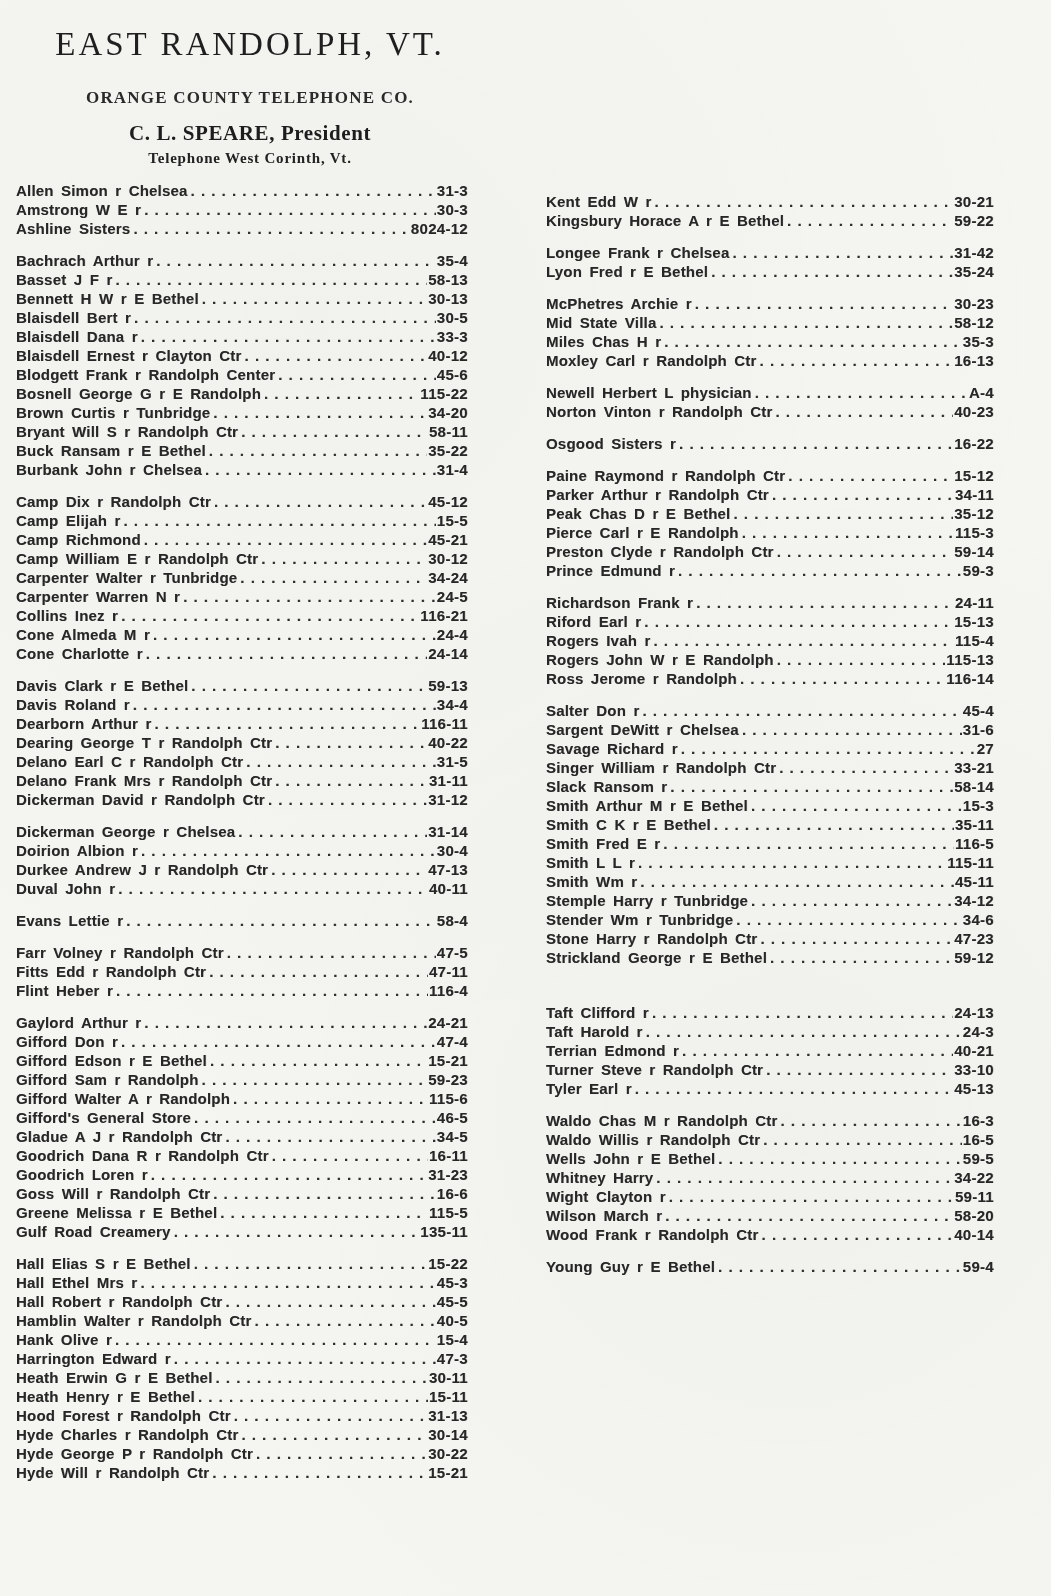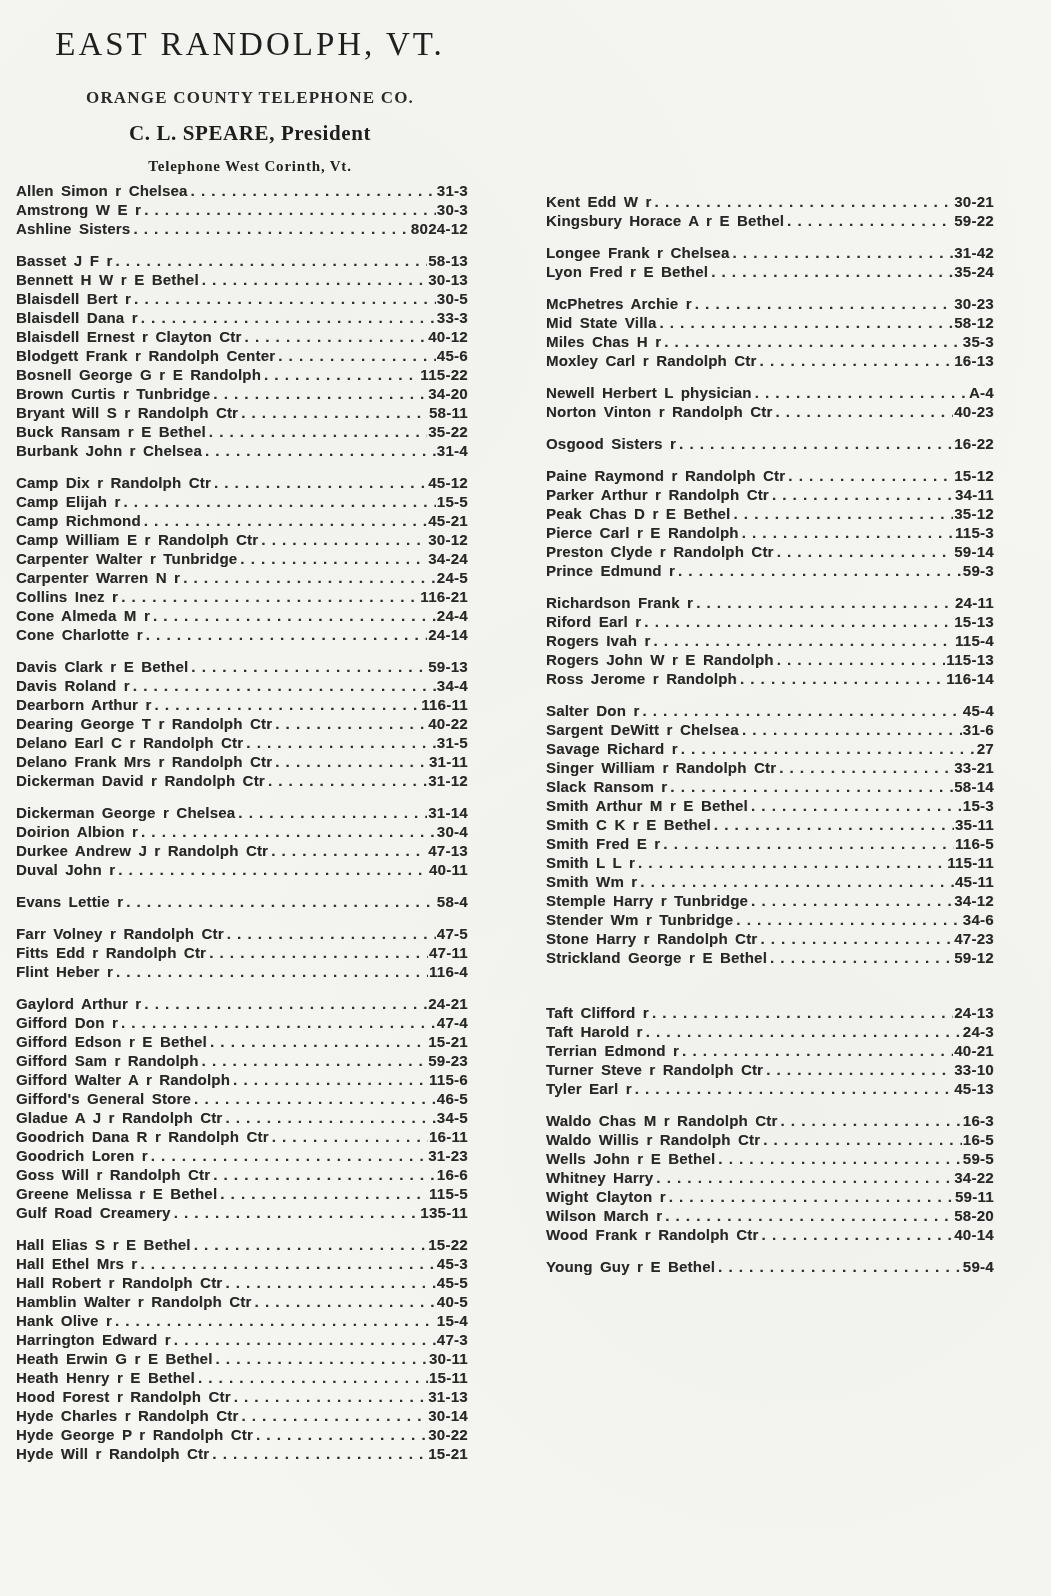--- a/index.html
+++ b/index.html
@@ -28,21 +28,21 @@
     font-size:17px; font-weight:700; letter-spacing:1.2px;
     color:#2a2a2a;
   }
   .president {
     margin-top:13px;
     font-family:"Liberation Serif", serif;
     font-size:21px; font-weight:700; letter-spacing:0.6px;
     color:#1d1d1d;
   }
   .exchange {
-    margin-top:12px;
+    margin-top:4px;
     font-family:"Liberation Serif", serif;
     font-size:15px; font-weight:700; letter-spacing:0.8px;
     color:#222;
   }
   
   .col { position:absolute; }
   .col-left  { left:16px;  top:181px; width:452px; }
   .col-right { left:546px; top:192px; width:448px; }
   .group { margin-bottom:13px; }
   .group.extra-space { margin-top:36px; }
@@ -86,20 +86,25 @@
           <span class="num">30-3</span>
         </div>
         <div class="entry">
           <span class="name">Ashline Sisters</span>
           <span class="dots"></span>
           <span class="num">8024-12</span>
         </div>
       </div>
       <div class="group">
         <div class="entry">
+          <span class="name">Bachrach Arthur r</span>
+          <span class="dots"></span>
+          <span class="num">35-4</span>
+        </div>
+        <div class="entry">
           <span class="name">Basset J F r</span>
           <span class="dots"></span>
           <span class="num">58-13</span>
         </div>
         <div class="entry">
           <span class="name">Bennett H W r E Bethel</span>
           <span class="dots"></span>
           <span class="num">30-13</span>
         </div>
         <div class="entry">

